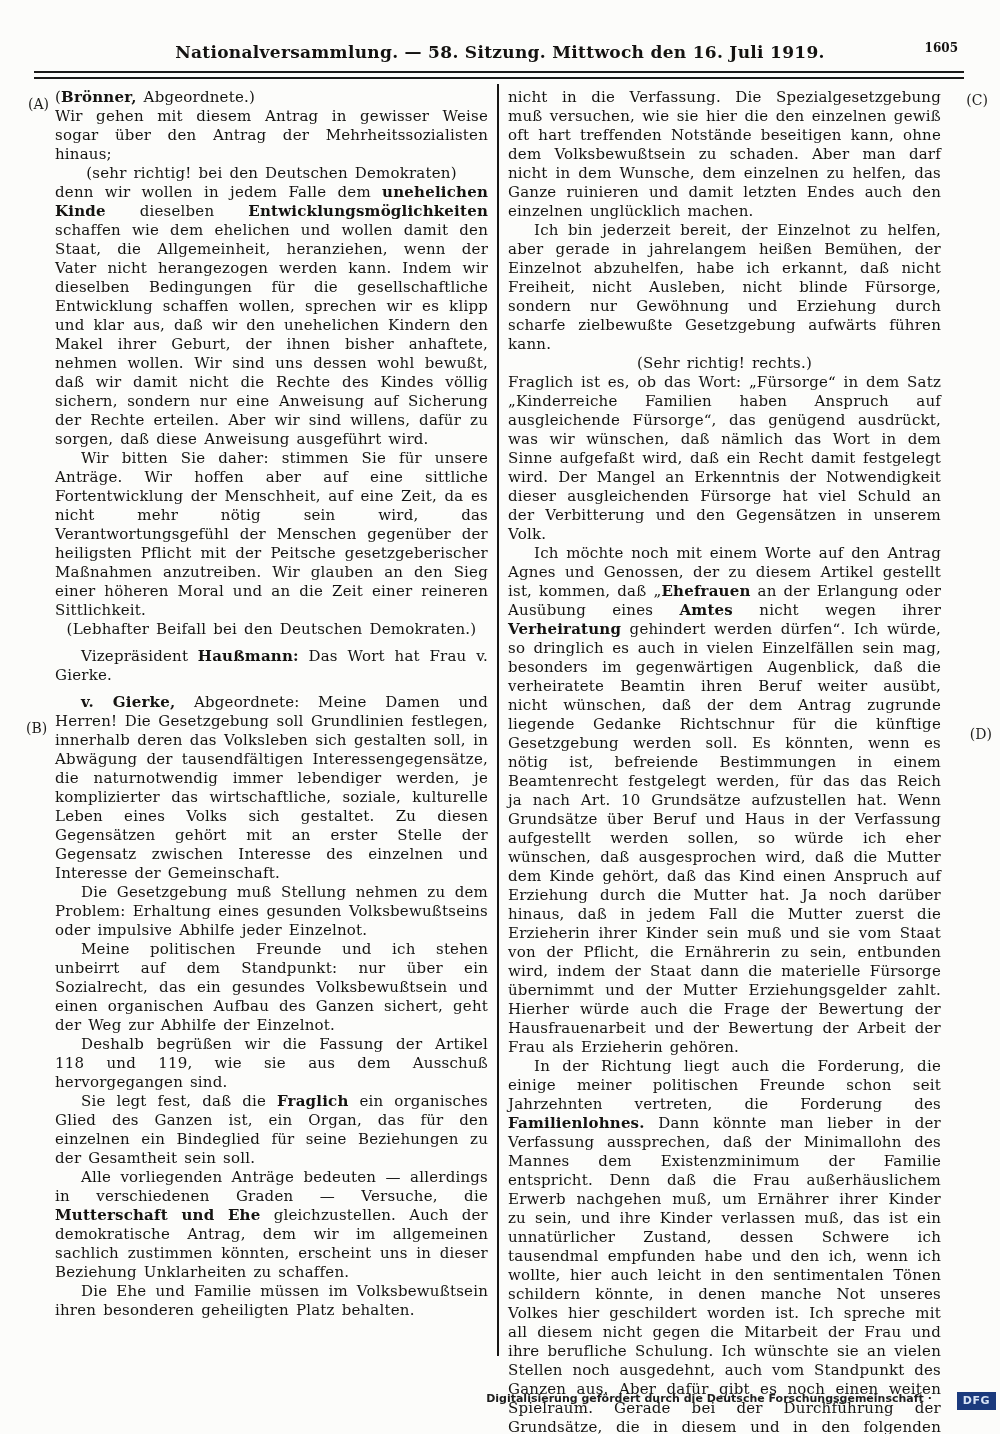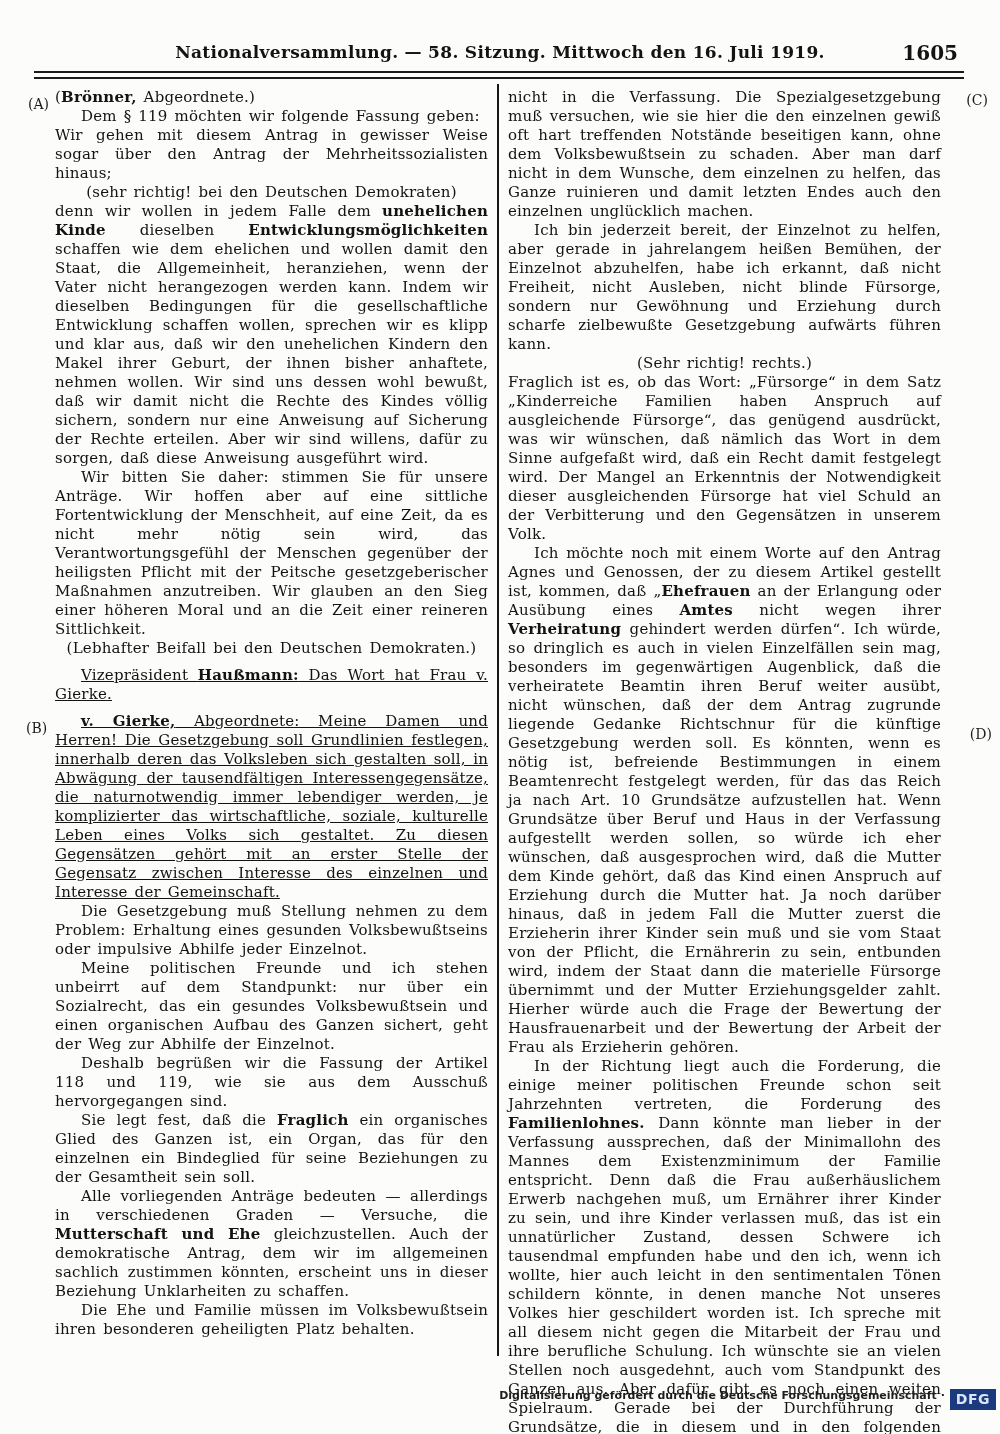--- a/index.html
+++ b/index.html
@@ -18,21 +18,21 @@
     top: 42px; left: 120px; right: 120px;
     text-align: center;
     font-size: 17px;
     font-weight: bold;
     letter-spacing: 0.3px;
     white-space: nowrap;
   }
   .hdr-pageno {
     position: absolute;
     top: 41px; right: 42px;
-    font-size: 20px;
+    font-size: 12px;
     font-weight: bold;
   }
   .hdr-rule {
     position: absolute;
     top: 71px; left: 34px; right: 36px;
     height: 4px;
     border-top: 2px solid #1a1917;
     border-bottom: 2px solid #1a1917;
   }
   
@@ -55,21 +55,21 @@
     width: 2px;
     height: 1272px;
     background: #17161­4;
     background: #171614;
   }
   .blk { margin: 0; }
   .blk.indent { text-indent: 26px; }
   .blk.quote { margin-left: 34px; text-indent: 10px; }
   .blk.stage { text-align: center; text-indent: 0; }
   .blk.attribution { text-align: left; }
-  .blk.speaker-gap { margin-top: 8px; text-decoration: underline; }
+  .blk.speaker-gap { margin-top: 8px; }
   b { font-weight: bold; }
   
   .marker {
     position: absolute;
     font-size: 14px;
     font-family: "DejaVu Serif", serif;
     color: #1c1b19;
   }
   .marker-a { left: 28px;  top: 96px;  }
   .marker-b { left: 26px;  top: 720px; }
@@ -85,42 +85,42 @@
     font-family: "DejaVu Sans", sans-serif;
     font-size: 11px;
     font-weight: bold;
     color: #1d1d1d;
   }
   .dfg-badge {
     display: inline-block;
     padding: 2px 6px 3px 6px;
     background: #1b3a7d;
     color: #d9e5f7;
-    font-size: 14px;
+    font-size: 11px;
     font-weight: bold;
     letter-spacing: 0.5px;
+    margin-left: 20px;
   }
 </style>
 </head>
 <body>
 
 <div class="page">
 
   <div class="hdr-title">Nationalversammlung. — 58. Sitzung.  Mittwoch den 16. Juli 1919.</div>
   <div class="hdr-pageno">1605</div>
   <div class="hdr-rule"></div>
 
   <div class="marker marker-a">(A)</div>
   <div class="marker marker-b">(B)</div>
   <div class="marker marker-c">(C)</div>
   <div class="marker marker-d">(D)</div>
 
   <div class="col col-left" id="col-left">
       <p class="blk attribution">(<b>Brönner,</b> Abgeordnete.)</p>
-      <p class="blk paragraph indent">Dem § 119 möchten wir folgende Fassung geben:</p>
       <p class="blk paragraph">Wir gehen mit diesem Antrag in gewisser Weise sogar über den Antrag der Mehrheitssozialisten hinaus;</p>
       <p class="blk stage">(sehr richtig! bei den Deutschen Demokraten)</p>
       <p class="blk paragraph">denn wir wollen in jedem Falle dem <b>unehelichen Kinde</b> dieselben <b>Entwicklungsmöglichkeiten</b> schaffen wie dem ehelichen und wollen damit den Staat, die Allgemeinheit, heranziehen, wenn der Vater nicht herangezogen werden kann. Indem wir dieselben Bedingungen für die gesellschaftliche Entwicklung schaffen wollen, sprechen wir es klipp und klar aus, daß wir den unehelichen Kindern den Makel ihrer Geburt, der ihnen bisher anhaftete, nehmen wollen. Wir sind uns dessen wohl bewußt, daß wir damit nicht die Rechte des Kindes völlig sichern, sondern nur eine Anweisung auf Sicherung der Rechte erteilen. Aber wir sind willens, dafür zu sorgen, daß diese Anweisung ausgeführt wird.</p>
       <p class="blk paragraph indent">Wir bitten Sie daher: stimmen Sie für unsere Anträge. Wir hoffen aber auf eine sittliche Fortentwicklung der Menschheit, auf eine Zeit, da es nicht mehr nötig sein wird, das Verantwortungsgefühl der Menschen gegenüber der heiligsten Pflicht mit der Peitsche gesetzgeberischer Maßnahmen anzutreiben. Wir glauben an den Sieg einer höheren Moral und an die Zeit einer reineren Sittlichkeit.</p>
       <p class="blk stage">(Lebhafter Beifall bei den Deutschen Demokraten.)</p>
       <p class="blk paragraph speaker-gap indent">Vizepräsident <b>Haußmann:</b> Das Wort hat Frau v. Gierke.</p>
       <p class="blk paragraph speaker-gap indent"><b>v. Gierke,</b> Abgeordnete: Meine Damen und Herren! Die Gesetzgebung soll Grundlinien festlegen, innerhalb deren das Volksleben sich gestalten soll, in Abwägung der tausendfältigen Interessengegensätze, die naturnotwendig immer lebendiger werden, je komplizierter das wirtschaftliche, soziale, kulturelle Leben eines Volks sich gestaltet. Zu diesen Gegensätzen gehört mit an erster Stelle der Gegensatz zwischen Interesse des einzelnen und Interesse der Gemeinschaft.</p>
       <p class="blk paragraph indent">Die Gesetzgebung muß Stellung nehmen zu dem Problem: Erhaltung eines gesunden Volksbewußtseins oder impulsive Abhilfe jeder Einzelnot.</p>
       <p class="blk paragraph indent">Meine politischen Freunde und ich stehen unbeirrt auf dem Standpunkt: nur über ein Sozialrecht, das ein gesundes Volksbewußtsein und einen organischen Aufbau des Ganzen sichert, geht der Weg zur Abhilfe der Einzelnot.</p>
       <p class="blk paragraph indent">Deshalb begrüßen wir die Fassung der Artikel 118 und 119, wie sie aus dem Ausschuß hervorgegangen sind.</p>

